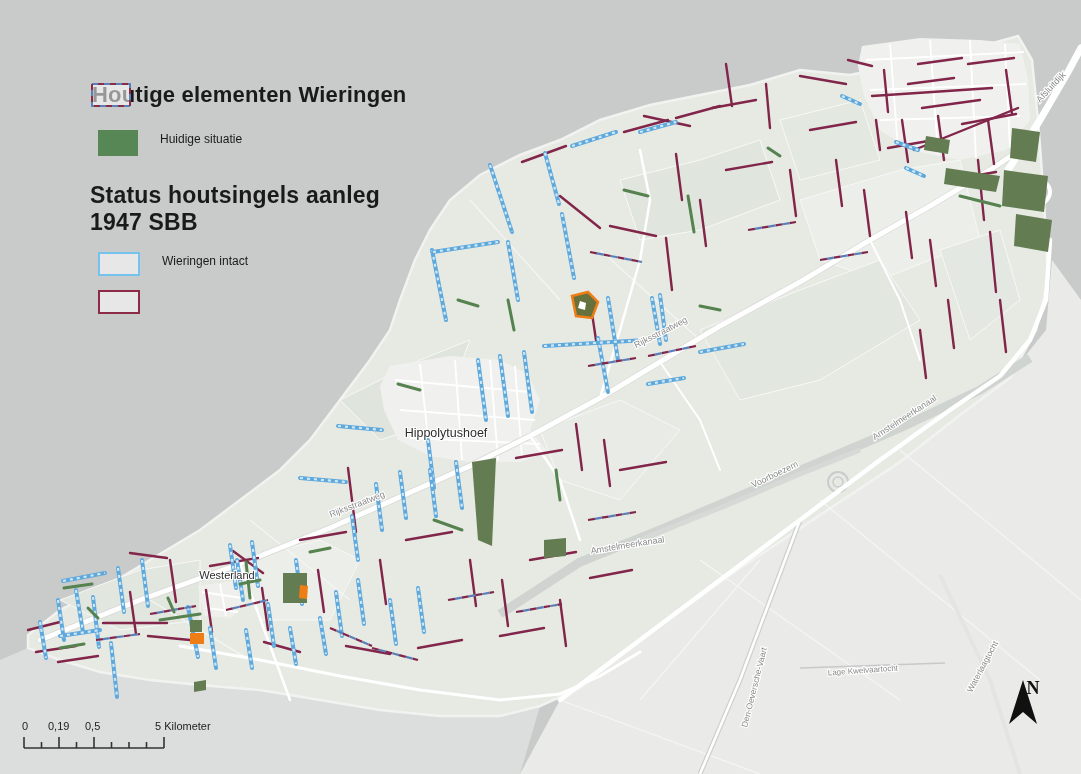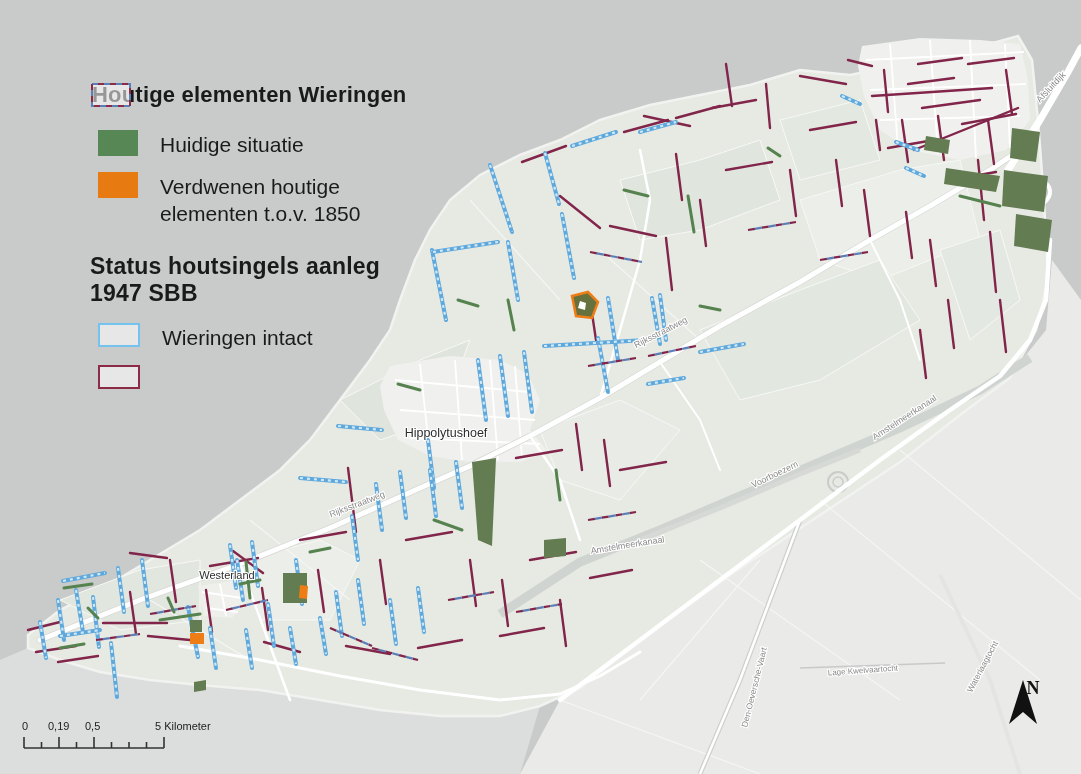--- a/index.html
+++ b/index.html
@@ -8,21 +8,21 @@
     background:#c9cbca;
     box-shadow:inset 0 0 0 2px #d8dadb, inset 0 0 0 3px #c2c4c6;
     font-family:"Liberation Sans", sans-serif;
   }
   .stage svg{position:absolute;left:0;top:0;}
   
   .legend{position:absolute;left:90px;top:82px;width:340px;color:#1a1a1a;}
   .legend h1{font-size:22px;font-weight:600;margin:0 0 22px 2px;letter-spacing:.2px;}
   .legend h2{font-size:23px;font-weight:600;margin:26px 0 16px 0;letter-spacing:.2px;}
   .lg-row{display:flex;align-items:flex-start;margin:0 0 14px 8px;}
-  .lg-row .txt{font-size:21px;line-height:1.25;padding-top:2px;max-width:240px;}
+  .lg-row .txt{font-size:12px;line-height:1.25;padding-top:2px;max-width:240px;}
   .sw{width:40px;height:26px;margin-right:22px;flex:0 0 auto;}
   .sw-fill-groen{background:#588756;}
   .sw-fill-oranje{background:#e87a12;}
   .sw-box{width:38px;height:20px;background:rgba(255,255,255,.55);}
   .sw-box-blauw{border:2px solid #74c2ee;}
   .sw-box-rood{border:2px solid #8c2b48;}
   .sw-svg{width:42px;height:26px;margin-right:20px;flex:0 0 auto;}
   
   .scalebar{position:absolute;left:22px;top:720px;width:210px;height:42px;color:#222;}
   .scalebar .lbl{position:absolute;top:0;font-size:11px;}
@@ -349,24 +349,20 @@
         <text x="985" y="668" font-size="8.5" fill="#8a8a8a" text-anchor="middle" paint-order="stroke" stroke="#ffffff" stroke-width="2.2" font-family="&quot;Liberation Sans&quot;, sans-serif" transform="rotate(-62 985 668)">Waterlaagtocht</text>
       </g>
   </svg>
 
   <div class="legend">
     <h1>Houtige elementen Wieringen</h1>
     <div class="lg-row">
       <div class="sw sw-fill-groen"></div>
       <div class="txt">Huidige situatie</div>
     </div>
-    <div class="lg-row">
-      <div class="sw sw-fill-oranje"></div>
-      <div class="txt">Verdwenen houtige elementen t.o.v. 1850</div>
-    </div>
     <h2>Status houtsingels aanleg 1947 SBB</h2>
     <div class="lg-row">
       <div class="sw sw-box sw-box-blauw"></div>
       <div class="txt">Wieringen intact</div>
     </div>
     <div class="lg-row">
       <div class="sw sw-box sw-box-rood"></div>
     </div>
     <div class="lg-row">
       <svg class="sw-svg" viewBox="0 0 42 26">

